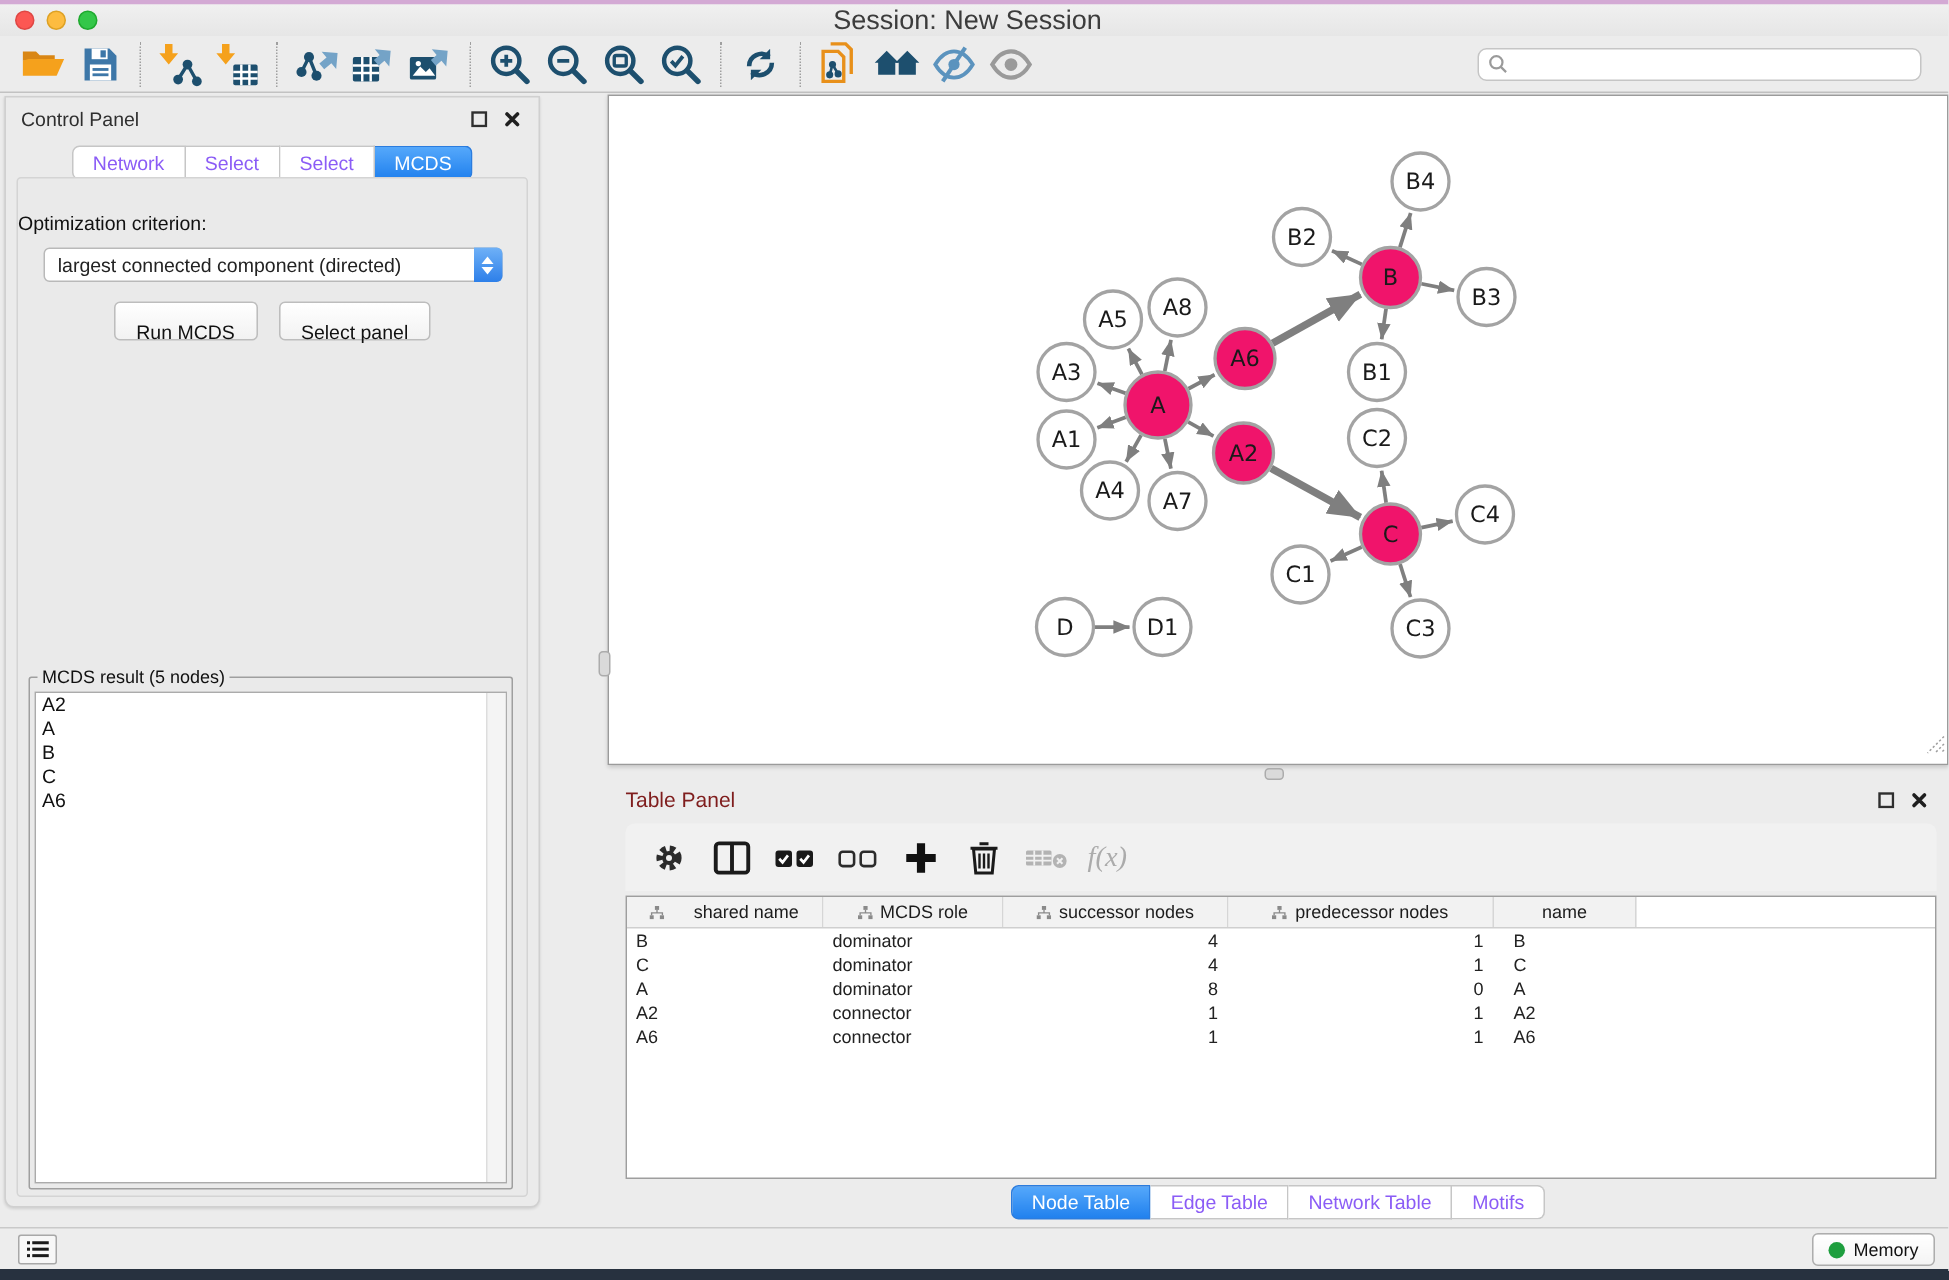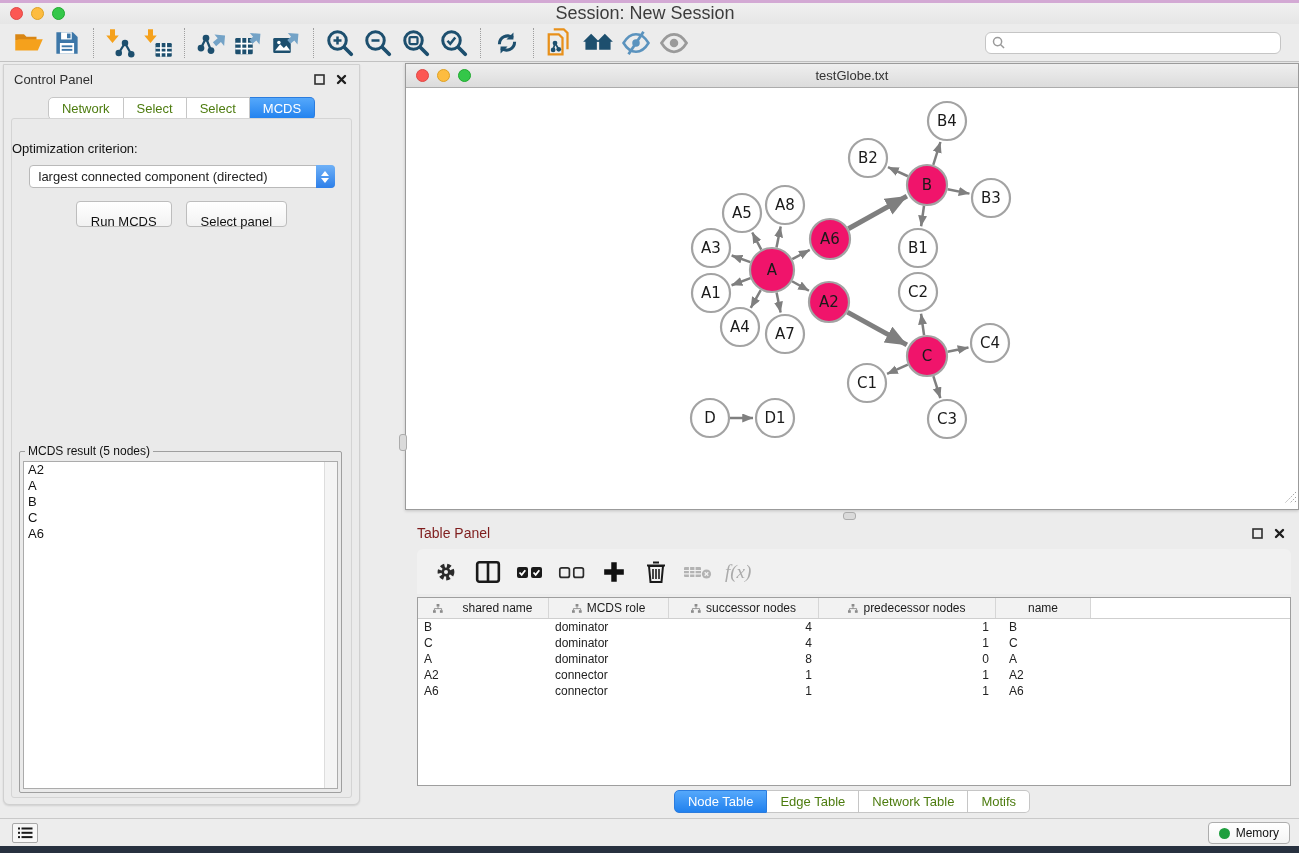--- a/index.html
+++ b/index.html
@@ -22,21 +22,21 @@
   .searchbox { margin-left:auto; margin-right:8px; width:296px; height:22px; background:#FFF; border:1px solid #C5C5C5; border-radius:6px; display:flex; align-items:center; padding:0 6px; }
   .searchbox input { border:none; outline:none; flex:1; font-size:12px; margin-left:4px; font-family:"Liberation Sans",sans-serif; background:transparent; }
 
   
   .control-panel { position:absolute; left:3px; top:64px; width:357px; height:741px; background:#EBEBEB; border:1px solid #D0D0D0; border-radius:0 0 6px 6px; box-shadow:0 1px 2px rgba(0,0,0,.12); }
   .panel-head { height:28px; display:flex; align-items:center; padding:0 10px; font-size:13px; color:#2F2F2F; }
   .panel-head .spacer { flex:1; }
   .mini-ico { width:16px; height:14px; display:flex; align-items:center; justify-content:center; margin-left:6px; }
   .cp-tabs { position:absolute; left:0; right:0; top:32px; display:flex; justify-content:center; }
   .seg { display:flex; }
-  .seg .tab { background:#FFF; border:1px solid #C6C6C6; border-left:none; padding:3px 13px; font-size:13px; color:#4d7c0f; cursor:default; }
+  .seg .tab { background:#FFF; border:1px solid #C6C6C6; border-left:none; padding:3px 13px; font-size:13px; color:#8b5cf6; cursor:default; }
   .seg .tab:first-child { border-left:1px solid #C6C6C6; border-radius:5px 0 0 5px; }
   .seg .tab:last-child { border-radius:0 5px 5px 0; }
   .seg .tab.selected { background:linear-gradient(#55A8FB,#2181EE); border-color:#2B7CDE; color:#FFF; }
   .cp-content { position:absolute; left:7px; right:7px; top:53px; bottom:6px; background:#EAEAEA; border:1px solid #D4D4D4; border-radius:3px; }
   .opt-label { text-align:left; margin-top:22px; font-size:13px; color:#111; }
   .criterion { position:relative; margin:9px auto 0; width:306px; height:23px; background:#FFF; border:1px solid #B9B9B9; border-radius:4px; display:flex; align-items:center; font-size:13px; padding-left:9px; }
   .criterion .stepper { position:absolute; right:-1px; top:-1px; width:19px; height:23px; background:linear-gradient(#6FB1F7,#2D7FE9); border-radius:0 4px 4px 0; display:flex; flex-direction:column; align-items:center; justify-content:center; gap:2px; }
   .criterion .up { width:0; height:0; border-left:4px solid transparent; border-right:4px solid transparent; border-bottom:5px solid #FFF; }
   .criterion .down { width:0; height:0; border-left:4px solid transparent; border-right:4px solid transparent; border-top:5px solid #FFF; }
   .cp-buttons { display:flex; justify-content:center; gap:14px; margin-top:13px; }
@@ -276,28 +276,20 @@
           <div class="mcds-item">B</div>
           <div class="mcds-item">C</div>
           <div class="mcds-item">A6</div>
         </div>
       <div class="result-scroll" style="top:10px;bottom:4px;right:4px;"></div>
     </div>
   </div>
 </div>
 
 <div class="net-window">
-  <div class="net-titlebar">
-    <div class="title">testGlobe.txt</div>
-    <div class="traffic">
-      <div class="light red"></div>
-      <div class="light yellow"></div>
-      <div class="light green"></div>
-    </div>
-  </div>
   <div class="net-canvas">
     <svg id="graph-svg" width="892" height="421">
         <defs>
           <marker id="arr" markerWidth="5" markerHeight="4" refX="4.3" refY="1.8" orient="auto" markerUnits="strokeWidth">
             <path d="M0,0 L4.4,1.8 L0,3.6 Z" fill="#7F7F7F"></path>
           </marker>
         </defs>
         <line x1="344.4789624129428" y1="189.11448958200518" x2="325.5853403006634" y2="196.23831431286462" stroke="#7F7F7F" stroke-width="2.5" marker-end="url(#arr)"></line>
         <line x1="344.3641146728813" y1="173.196893816449" x2="325.69519466072217" y2="166.46384069730965" stroke="#7F7F7F" stroke-width="2.5" marker-end="url(#arr)"></line>
         <line x1="354.7407005957243" y1="201.05562706386607" x2="344.769764647568" y2="218.8163567215194" stroke="#7F7F7F" stroke-width="2.5" marker-end="url(#arr)"></line>

